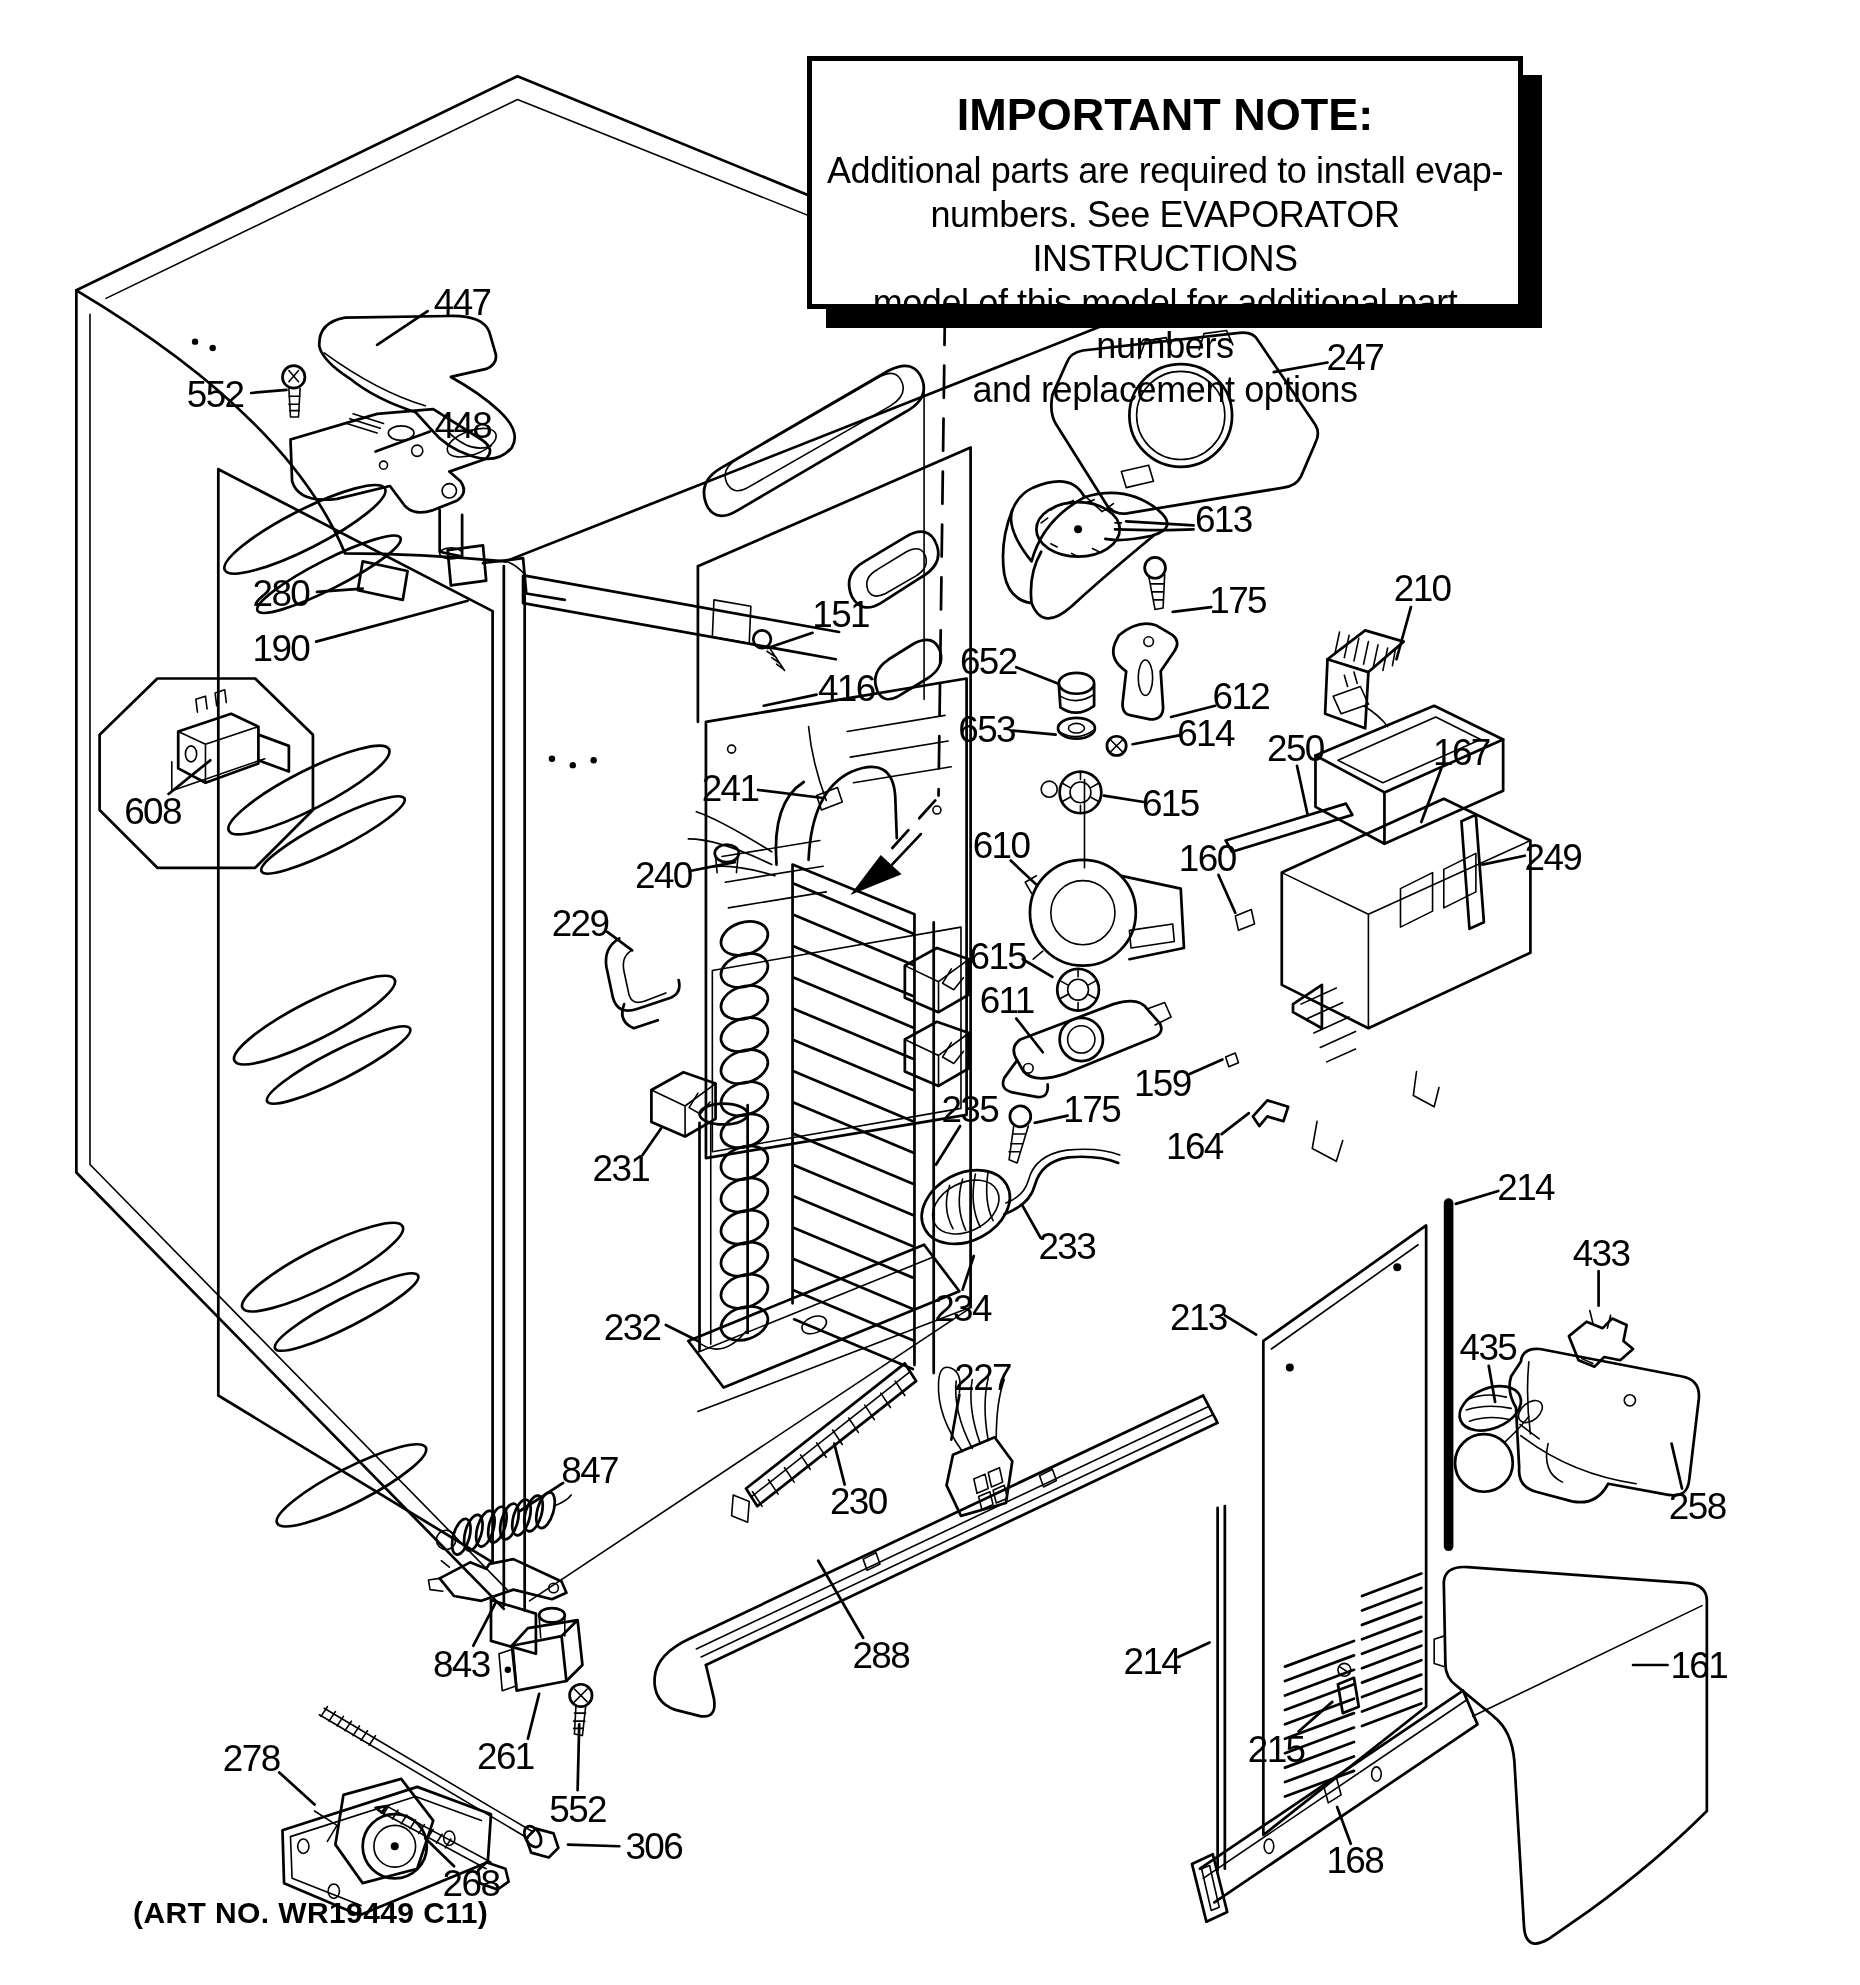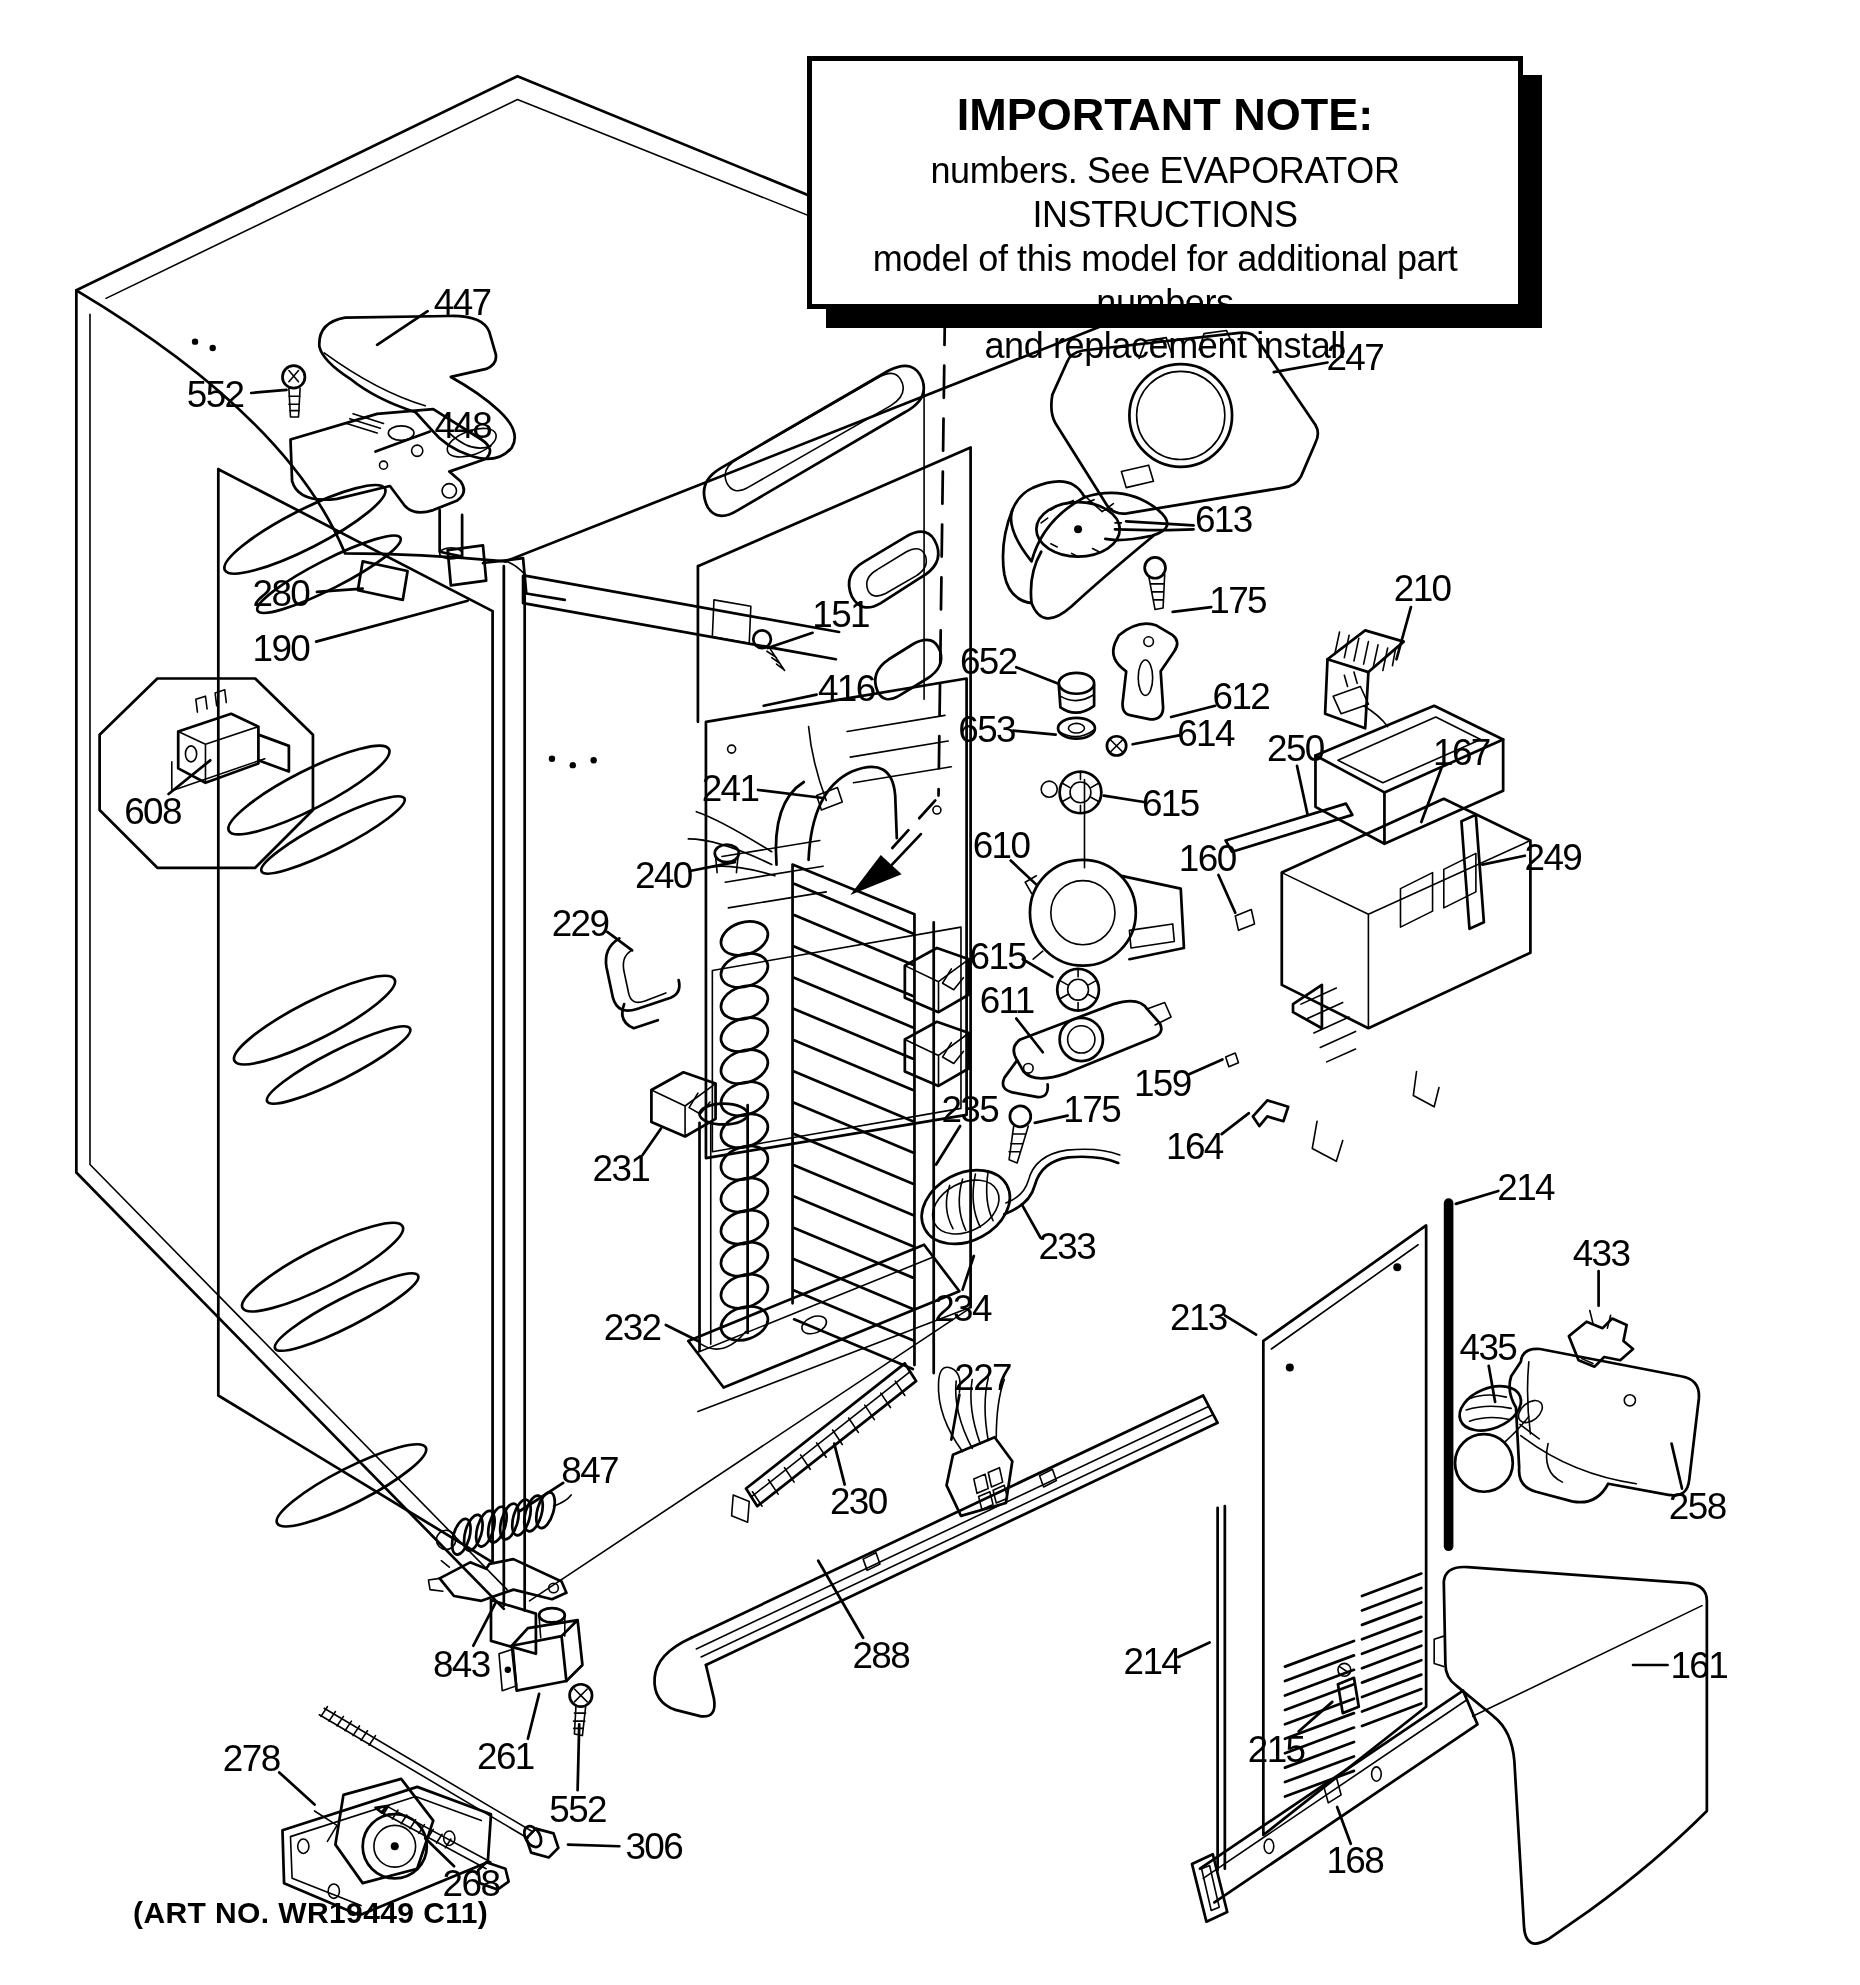--- a/index.html
+++ b/index.html
@@ -569,21 +569,22 @@
         <text x="1436" y="2072" text-anchor="middle" dominant-baseline="central">214</text>
         <line x1="1619" y1="2159" x2="1661" y2="2122" stroke="#000000" stroke-width="3.2"></line>
         <text x="1591" y="2181" text-anchor="middle" dominant-baseline="central">215</text>
         <line x1="1684" y1="2299" x2="1667" y2="2253" stroke="#000000" stroke-width="3.2"></line>
         <text x="1689" y="2320" text-anchor="middle" dominant-baseline="central">168</text>
       </g>
 </svg>
 
 <div class="note-box">
   <div class="note-title">IMPORTANT NOTE:</div>
+  <div class="note-line">Additional parts are required to install evap-</div>
   <div class="note-line">numbers.  See EVAPORATOR INSTRUCTIONS</div>
   <div class="note-line">model of this model for additional part numbers</div>
-  <div class="note-line">and replacement install</div>
+  <div class="note-line">and replacement options</div>
 </div>
 
 <div class="art-no">(ART NO. WR19449 C11)</div>
 
 </div>
 
 
 </body></html>

